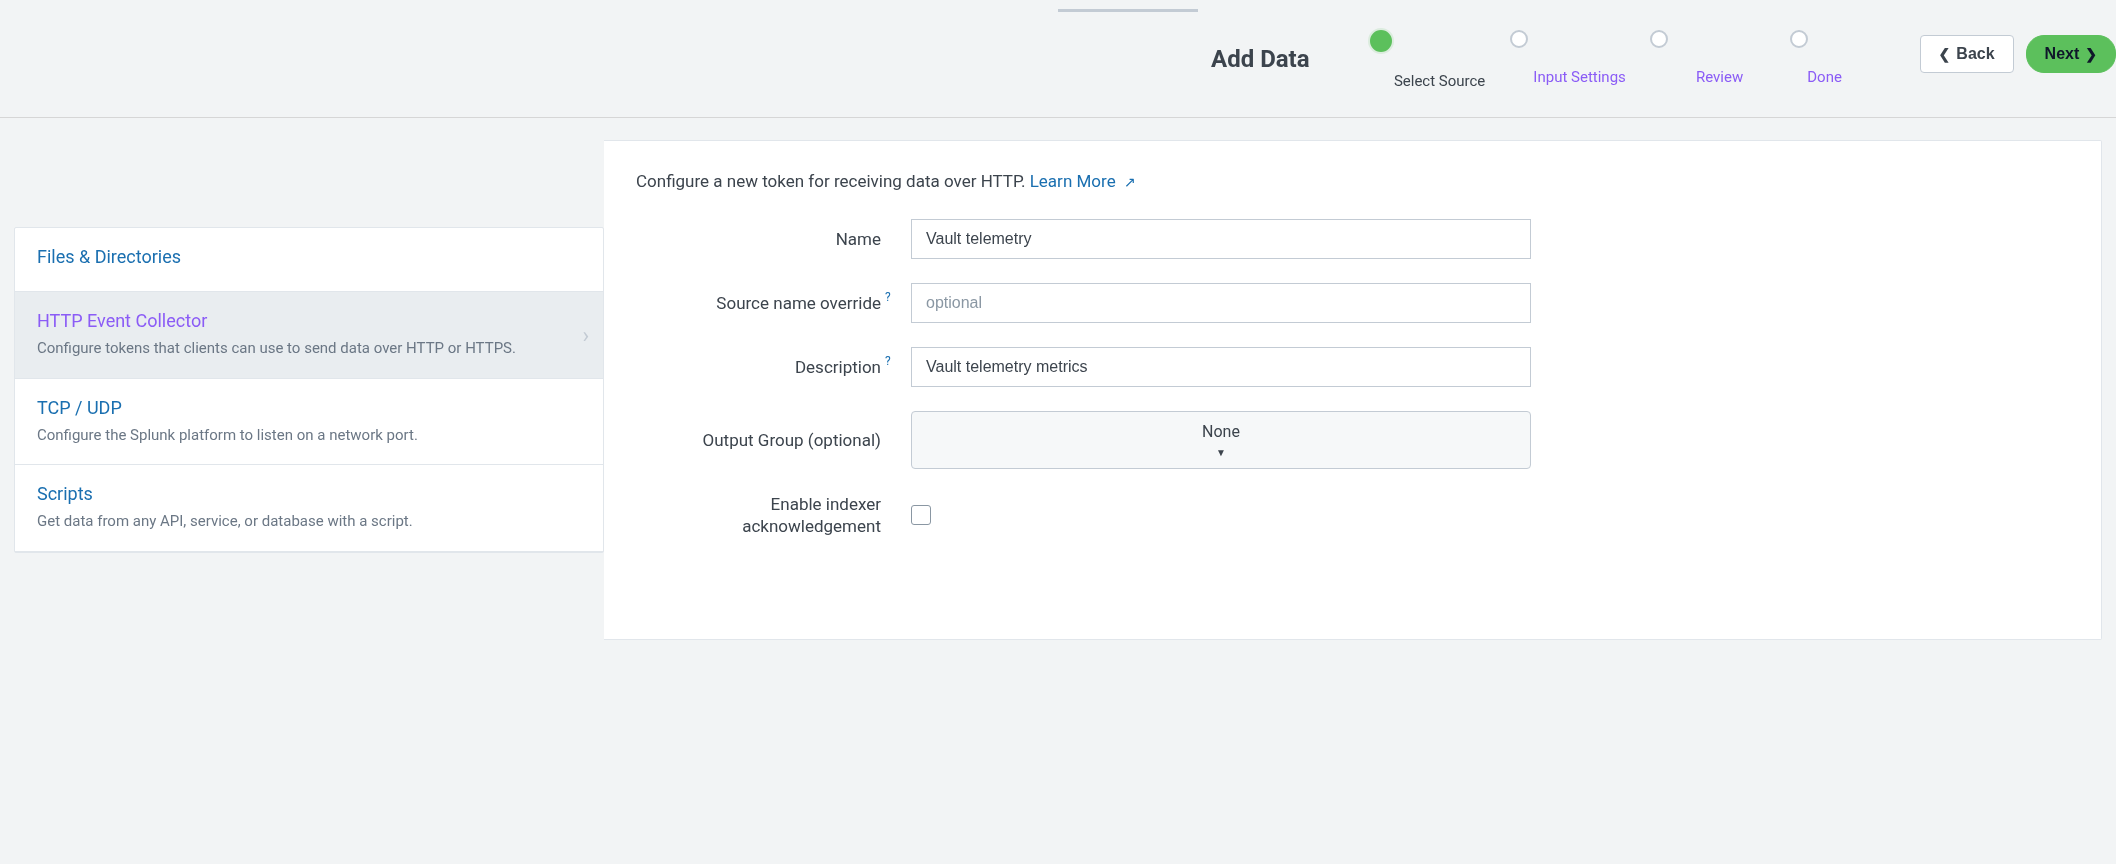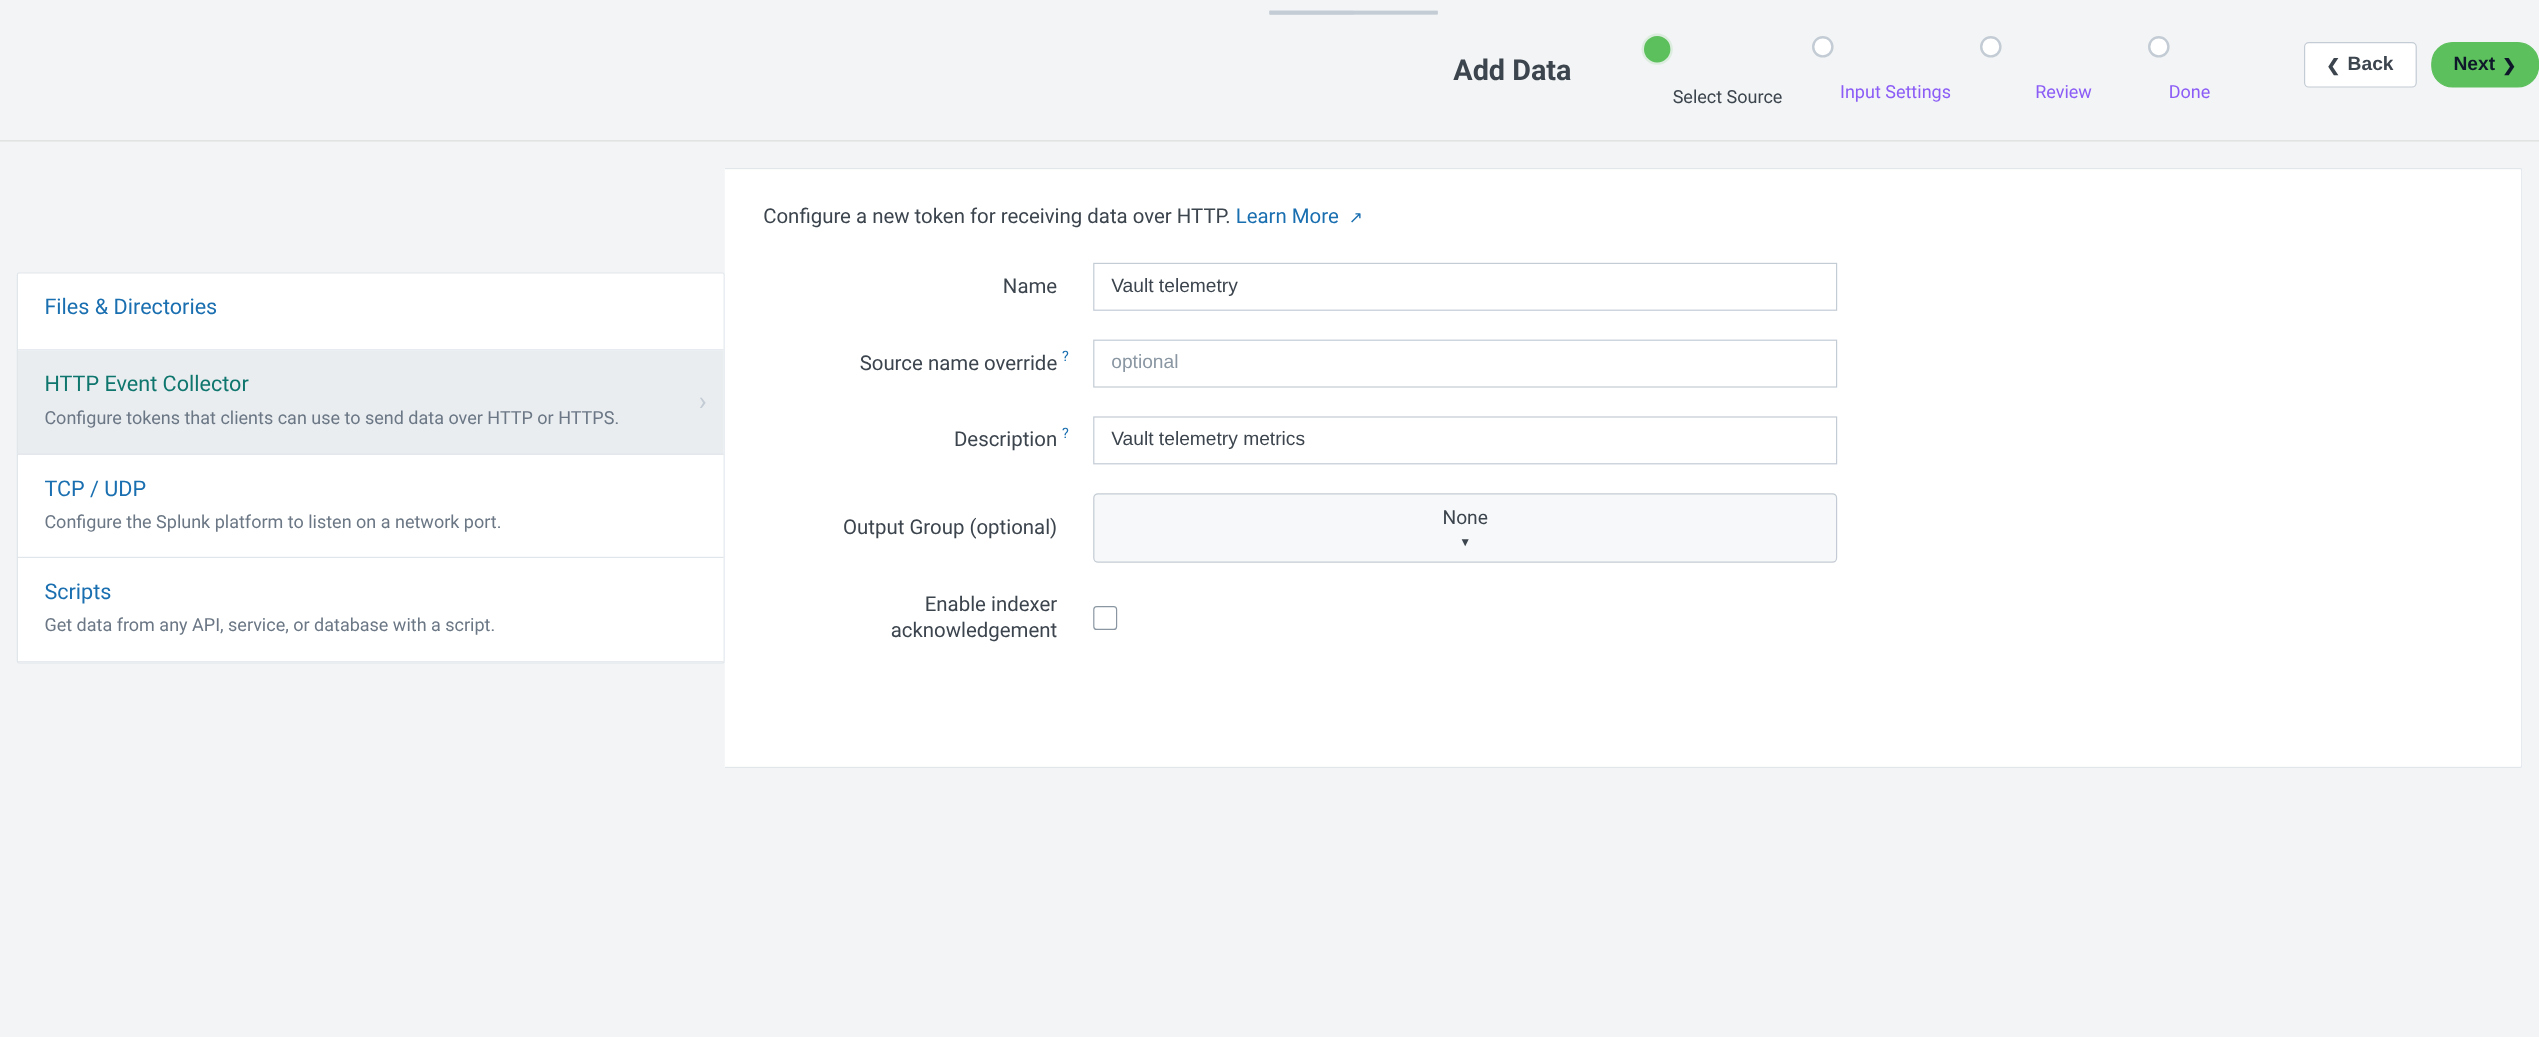--- a/index.html
+++ b/index.html
@@ -108,21 +108,21 @@
   }
   .sitem.selected {
     background: #e9edf0;
   }
   .sitem .stitle {
     font-size: 18px;
     color: #1a6fb0;
     font-weight: 400;
     margin-bottom: 6px;
   }
-  .sitem.selected .stitle { color: #0f766e; }
+  .sitem.selected .stitle { color: #8b5cf6; }
   .sitem .sdesc {
     font-size: 15px;
     color: #6b7785;
     line-height: 1.5;
   }
   .sitem .schev {
     position: absolute;
     right: 14px;
     top: 50%;
     transform: translateY(-50%);

